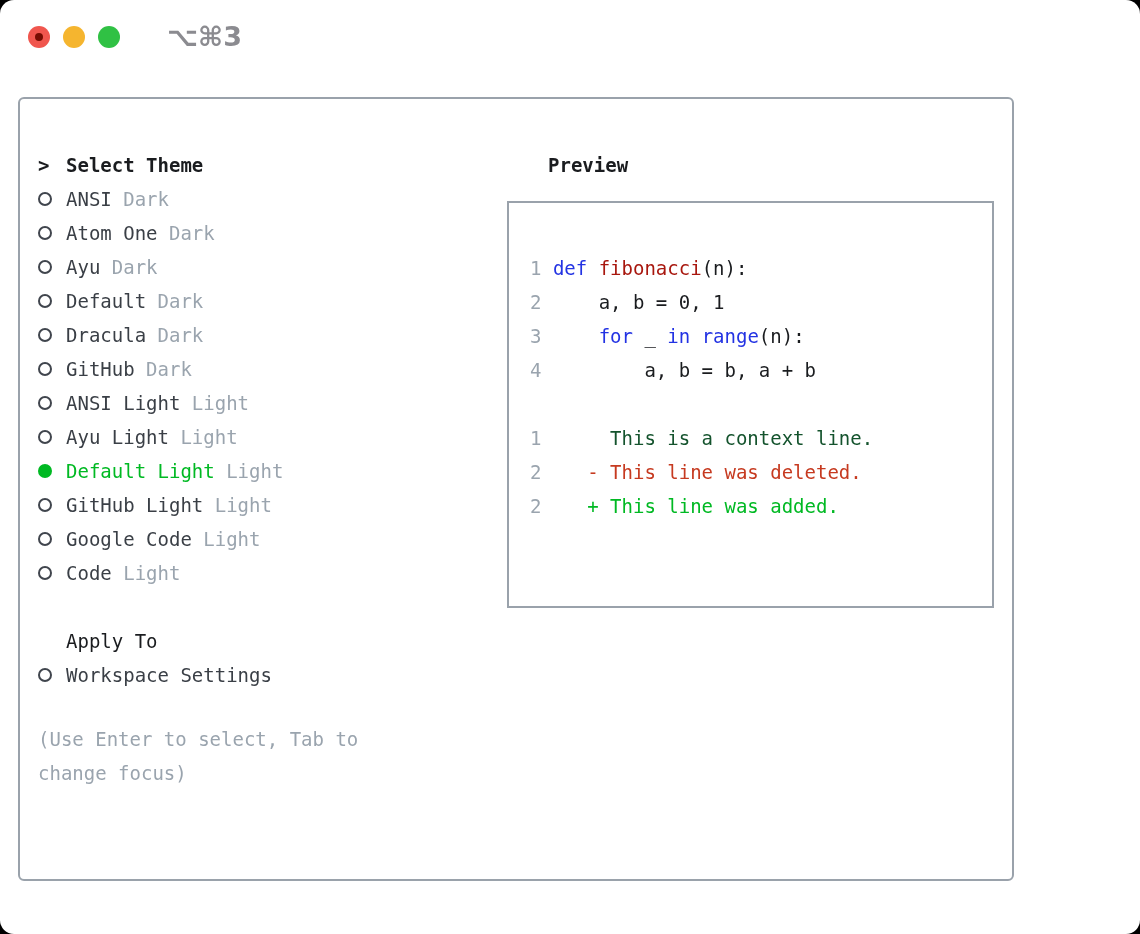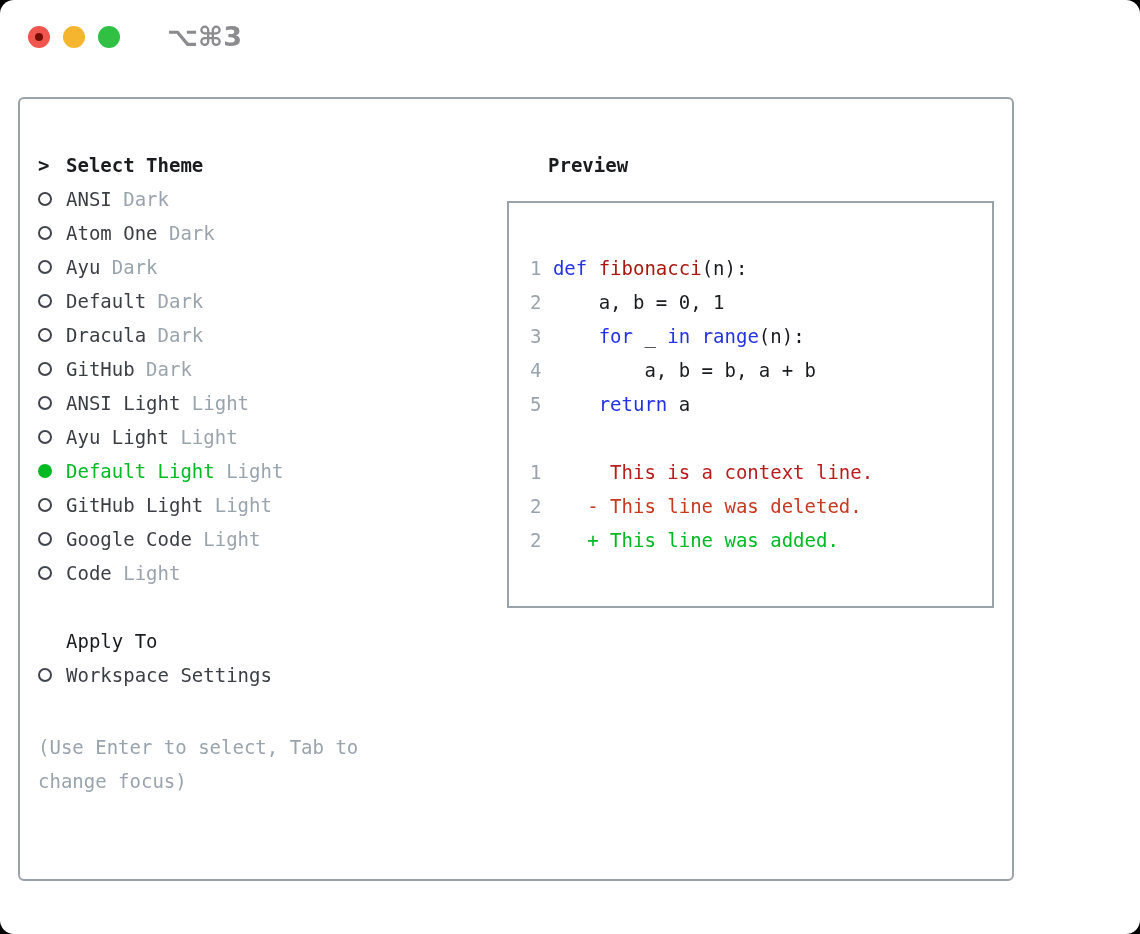--- a/index.html
+++ b/index.html
@@ -55,40 +55,40 @@
     display: inline-block; width: 14px; height: 14px;
     border: 2px solid #40454d; border-radius: 50%;
     vertical-align: middle; position: relative; top: -2px;
   }
   .ring.on { background: var(--accent-green, #00b923);
              border-color: var(--accent-green, #00b923); }
   .item .name { color: var(--text-dark, #3a3f46); }
   .item.selected .name { color: var(--accent-green, #00b923); }
   .variant { color: var(--muted-gray, #9aa4ae); margin-top: 40px; }
   .apply-gap { margin-top: 34px; }
-  .hint { margin-top: 38px; color: var(--muted-gray, #9aa4ae); }
+  .hint { margin-top: 30px; color: var(--muted-gray, #9aa4ae); }
 
   
   .preview-title {
     position: absolute; left: 480px; top: 49px;
     font-weight: bold; color: var(--heading-black, #1a1c1f);
     height: 34px; line-height: 34px; margin-left: 48px;
   }
   .preview-box {
     position: absolute; left: 487px; top: 102px;
     width: 487px; height: 407px;
     border: 2px solid var(--border-gray, #9aa2ab);
     padding: 48px 0 0 21px;
     background: #fff;
   }
   .ln      { color: var(--muted-gray, #9aa4ae); }
   .plain   { color: var(--heading-black, #1a1c1f); }
   .kw      { color: var(--keyword-blue, #2333e3); }
   .fn      { color: var(--function-red, #a8170e); }
-  .context { color: #b91c1c; }
+  .context { color: #14532d; }
   .deleted { color: var(--deleted-red, #c63a20); }
   .added   { color: var(--added-green, #00b923); }
 </style>
 </head>
 <body>
 
 <div class="screen">
 
   <div class="titlebar">
     <div class="lights">
@@ -134,21 +134,20 @@
     </div>
 
     <div class="preview-title">Preview</div>
 
     <div class="preview-box">
       <div id="preview-lines">
           <div class="pline"><span class="ln">1 </span><span class="kw">def</span><span class="plain"> </span><span class="fn">fibonacci</span><span class="plain">(n):</span></div>
           <div class="pline"><span class="ln">2 </span><span class="plain">    a, b = 0, 1</span></div>
           <div class="pline"><span class="ln">3 </span><span class="plain">    </span><span class="kw">for</span><span class="plain"> _ </span><span class="kw">in</span><span class="plain"> </span><span class="kw">range</span><span class="plain">(n):</span></div>
           <div class="pline"><span class="ln">4 </span><span class="plain">        a, b = b, a + b</span></div>
-          <div class="pline"><span class="ln">5 </span><span class="plain">    </span><span class="kw">return</span><span class="plain"> a</span></div>
           <div class="pline"></div>
           <div class="pline"><span class="ln">1 </span><span class="context">     This is a context line.</span></div>
           <div class="pline"><span class="ln">2 </span><span class="deleted">   - This line was deleted.</span></div>
           <div class="pline"><span class="ln">2 </span><span class="added">   + This line was added.</span></div>
         </div>
     </div>
 
   </div>
 </div>
 

